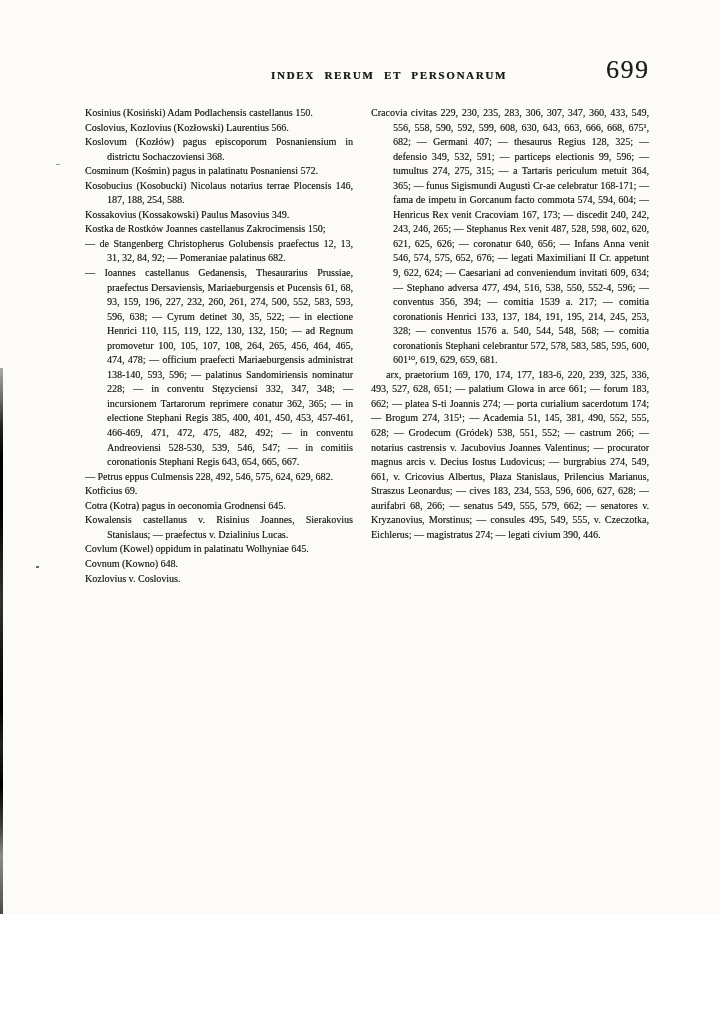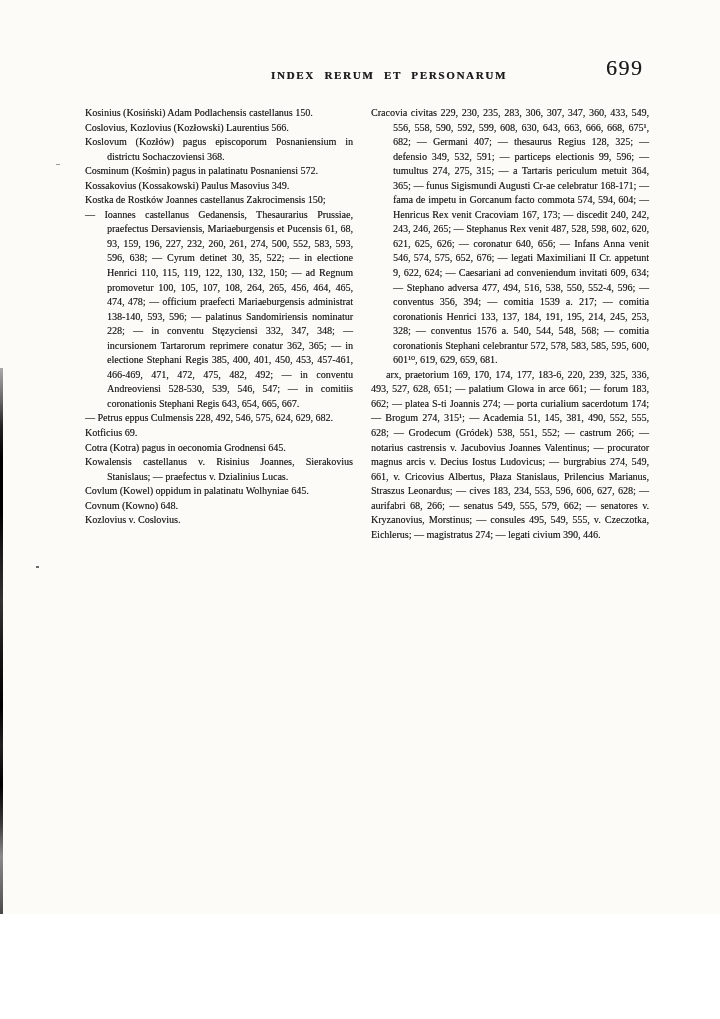--- a/index.html
+++ b/index.html
@@ -13,21 +13,21 @@
   }
   .running-head {
     position:absolute; left:271px; top:69px;
     font-size:11px; font-weight:bold;
     letter-spacing:1.7px; word-spacing:5px;
     text-shadow:0.3px 0 0 rgba(0,0,0,.6);
     white-space:nowrap;
   }
   .page-number {
     position:absolute; left:606px; top:55px;
-    font-size:22px; letter-spacing:1.5px;
+    font-size:26px; letter-spacing:1.5px;
     text-shadow:0.3px 0 0 rgba(0,0,0,.55);
   }
   .col {
     position:absolute; top:106px;
     font-size:10px; line-height:14.55px;
     text-align:justify;
     text-shadow:0.25px 0 0 rgba(0,0,0,.5);
   }
   .col-left  { left:85px;  width:268px; }
   .col-right { left:371px; width:278px; }
@@ -57,22 +57,24 @@
 <div class="page">
 
   <div class="running-head">INDEX RERUM ET PERSONARUM</div>
   <div class="page-number">699</div>
 
   <div class="col col-left">
     <div class="entry hanging">Kosinius (Kosiński) Adam Podlachensis castellanus 150.</div>
     <div class="entry hanging">Coslovius, Kozlovius (Kozłowski) Laurentius 566.</div>
     <div class="entry hanging">Koslovum (Kozłów) pagus episcoporum Posnaniensium in districtu Sochaczoviensi 368.</div>
     <div class="entry hanging">Cosminum (Kośmin) pagus in palatinatu Posnaniensi 572.</div>
+    <div class="entry hanging">Kosobucius (Kosobucki) Nicolaus notarius terrae Plocensis 146, 187, 188, 254, 588.</div>
     <div class="entry hanging">Kossakovius (Kossakowski) Paulus Masovius 349.</div>
     <div class="entry hanging">Kostka de Rostków Joannes castellanus Zakrocimensis 150;</div>
+    <div class="entry hanging">— de Stangenberg Christopherus Golubensis praefectus 12, 13, 31, 32, 84, 92; — Pomeraniae palatinus 682.</div>
     <div class="entry hanging">— Ioannes castellanus Gedanensis, Thesaurarius Prussiae, praefectus Dersaviensis, Mariaeburgensis et Pucensis 61, 68, 93, 159, 196, 227, 232, 260, 261, 274, 500, 552, 583, 593, 596, 638; — Cyrum detinet 30, 35, 522; — in electione Henrici 110, 115, 119, 122, 130, 132, 150; — ad Regnum promovetur 100, 105, 107, 108, 264, 265, 456, 464, 465, 474, 478; — officium praefecti Mariaeburgensis administrat 138-140, 593, 596; — palatinus Sandomiriensis nominatur 228; — in conventu Stęzyciensi 332, 347, 348; — incursionem Tartarorum reprimere conatur 362, 365; — in electione Stephani Regis 385, 400, 401, 450, 453, 457-461, 466-469, 471, 472, 475, 482, 492; — in conventu Andreoviensi 528-530, 539, 546, 547; — in comitiis coronationis Stephani Regis 643, 654, 665, 667.</div>
     <div class="entry hanging">— Petrus eppus Culmensis 228, 492, 546, 575, 624, 629, 682.</div>
     <div class="entry hanging">Kotficius 69.</div>
     <div class="entry hanging">Cotra (Kotra) pagus in oeconomia Grodnensi 645.</div>
     <div class="entry hanging">Kowalensis castellanus v. Risinius Joannes, Sierakovius Stanislaus; — praefectus v. Dzialinius Lucas.</div>
     <div class="entry hanging">Covlum (Kowel) oppidum in palatinatu Wolhyniae 645.</div>
     <div class="entry hanging">Covnum (Kowno) 648.</div>
     <div class="entry hanging">Kozlovius v. Coslovius.</div>
   </div>
 

